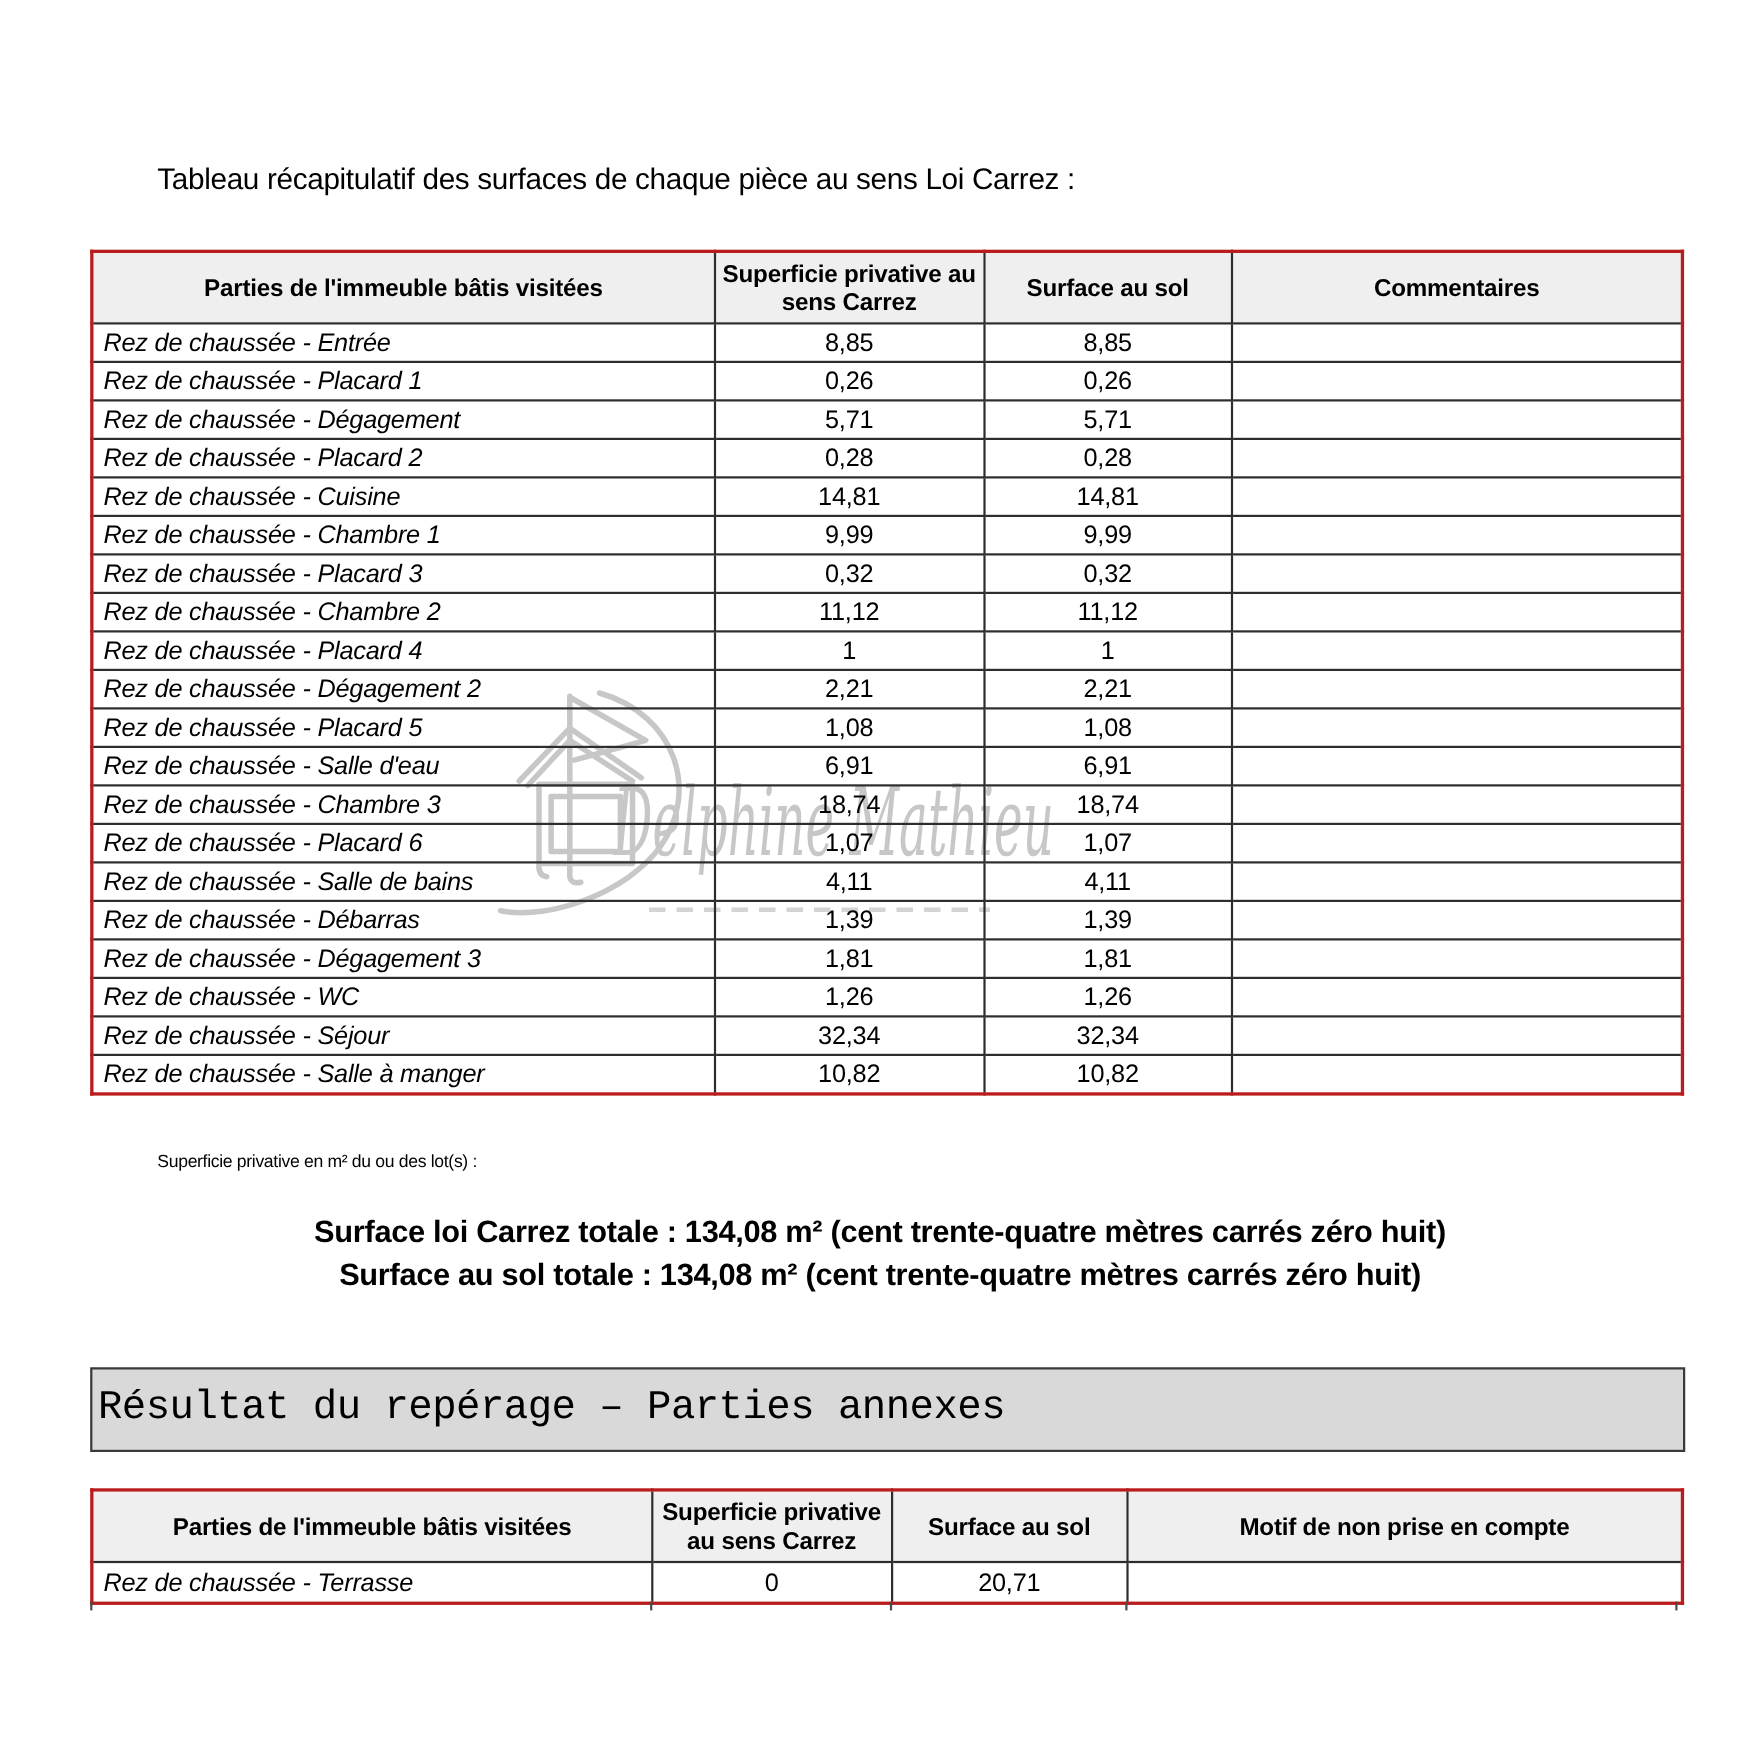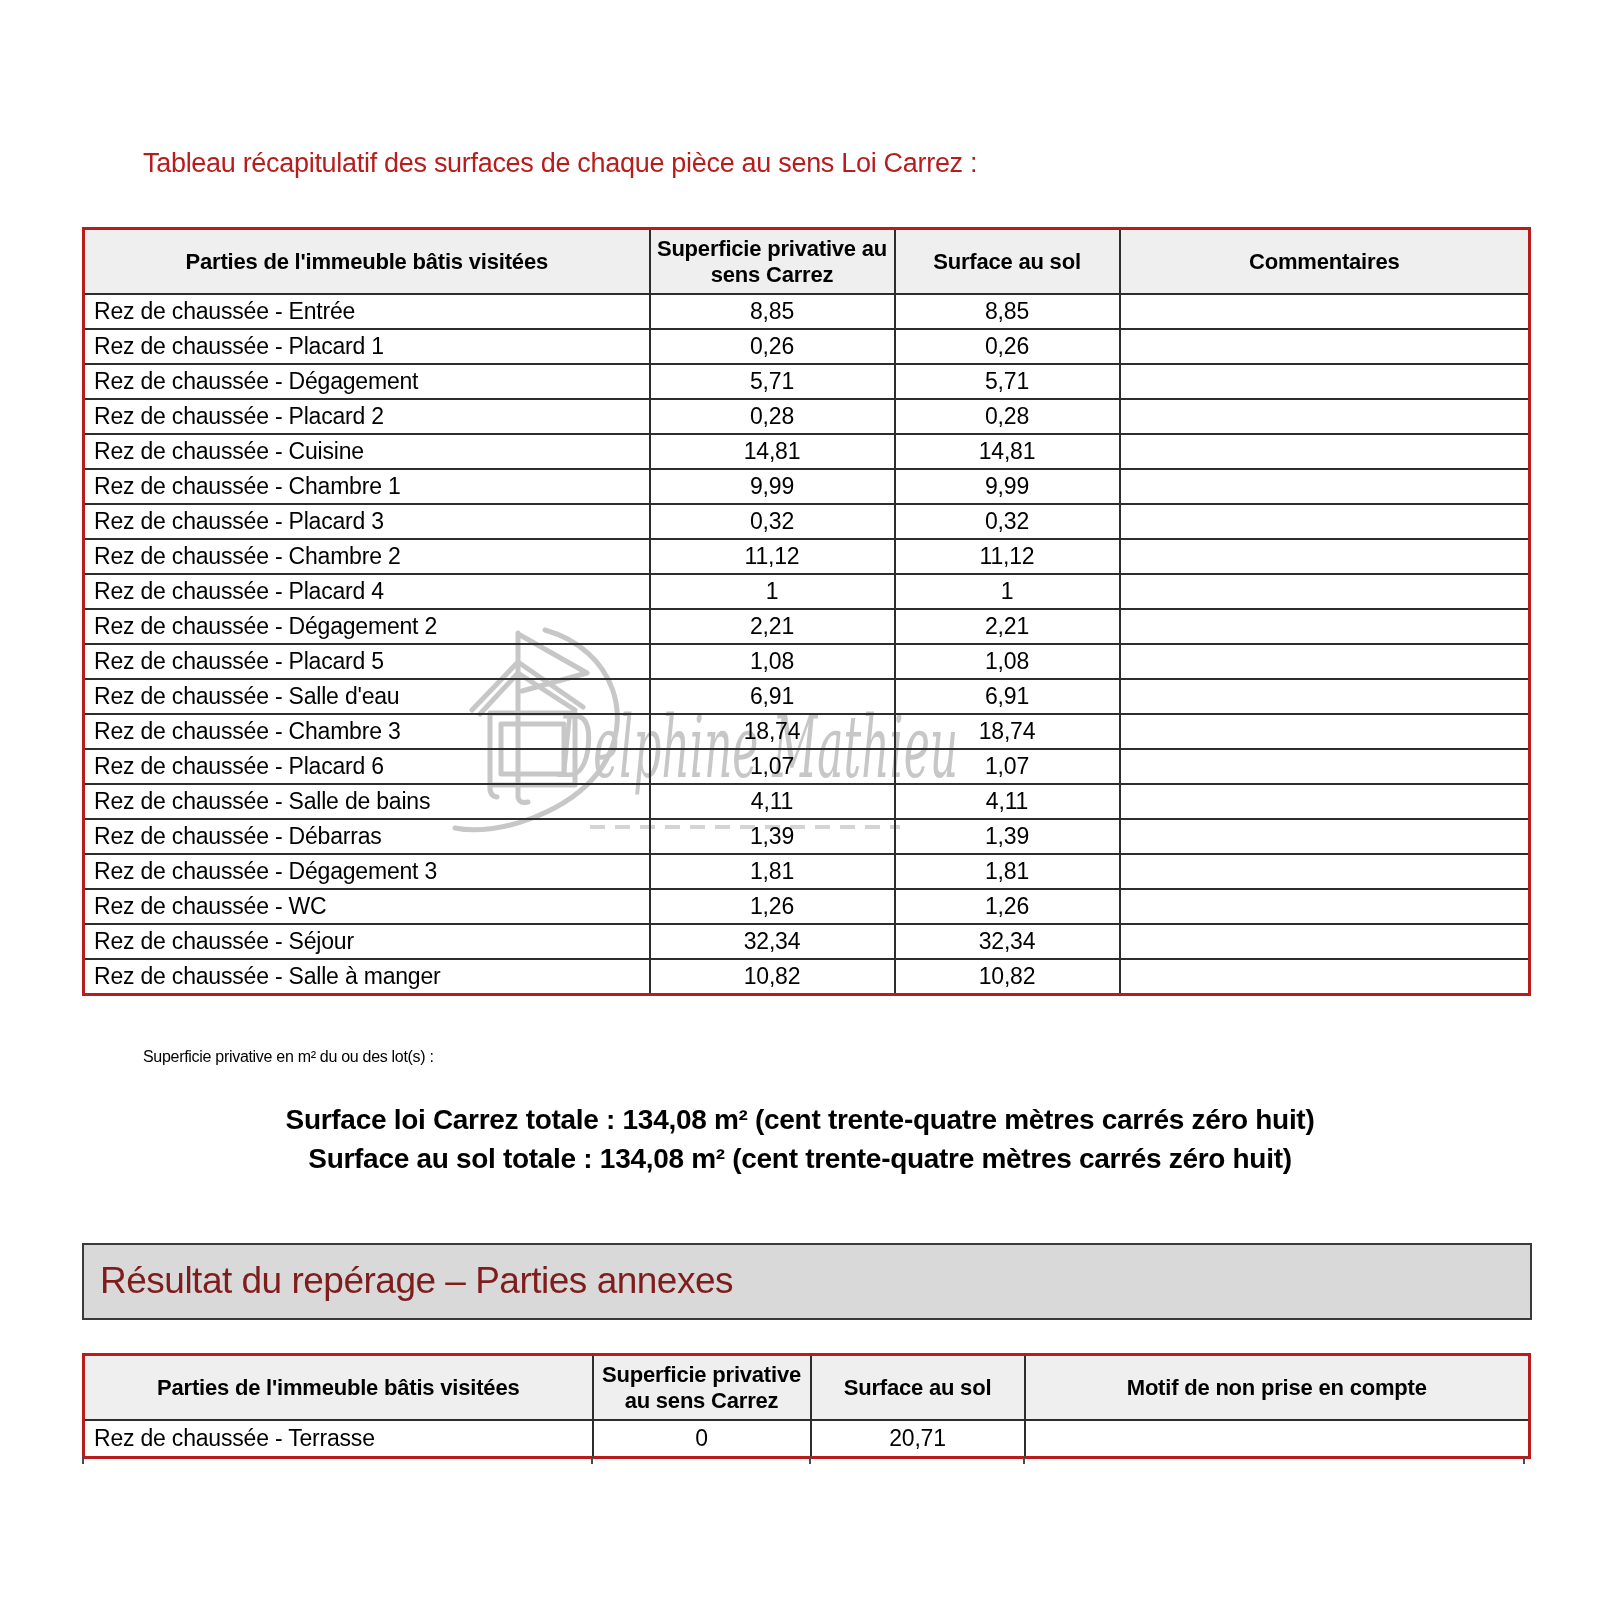--- a/index.html
+++ b/index.html
@@ -11,21 +11,21 @@
     font-family: "Liberation Sans", "DejaVu Sans", sans-serif;
     color: #000;
     overflow: hidden;
   }
   .doc-title {
     position: absolute;
     left: 143px;
     top: 148px;
     font-size: 27px;
     letter-spacing: -0.3px;
-    color: #b91c1c;
+    color: #000000;
   }
   
   .watermark {
     position: absolute;
     left: 440px;
     top: 595px;
     z-index: 0;
   }
   
   table.rpt {
@@ -53,21 +53,21 @@
   table.rpt td {
     font-size: 23px;
     vertical-align: middle;
     background: transparent;
     letter-spacing: -0.2px;
   }
   .t1 { left: 82px; top: 227px; width: 1446px; }
   .t1 td { height: 33px; }
   .t2 { left: 82px; top: 1353px; width: 1446px; }
   .t2 td { height: 35px; }
-  td.label { text-align: left; padding: 0 6px 0 9px; }
+  td.label { text-align: left; padding: 0 6px 0 9px; font-style: italic; }
   td.num { text-align: center; padding: 0 4px; }
   .lot-intro {
     position: absolute;
     left: 143px;
     top: 1048px;
     font-size: 16px;
     letter-spacing: -0.3px;
   }
   .totals {
     position: absolute;
@@ -86,25 +86,26 @@
     top: 1243px;
     width: 1446px;
     height: 73px;
     box-sizing: content-box;
     background: #d9d9d9;
     border: 2px solid #3a3a3a;
     z-index: 1;
   }
   .section-bar span {
     display: block;
-    padding-left: 16px;
+    padding-left: 5px;
     line-height: 71px;
     font-size: 37px;
     letter-spacing: -0.5px;
-    color: #7f1d1d;
+    color: #000000;
+    font-family: Liberation Mono, monospace;
   }
   .stub {
     position: absolute;
     width: 2px;
     height: 8px;
     background: #4a4a4a;
     top: 1456px;
     z-index: 1;
   }
 </style>

